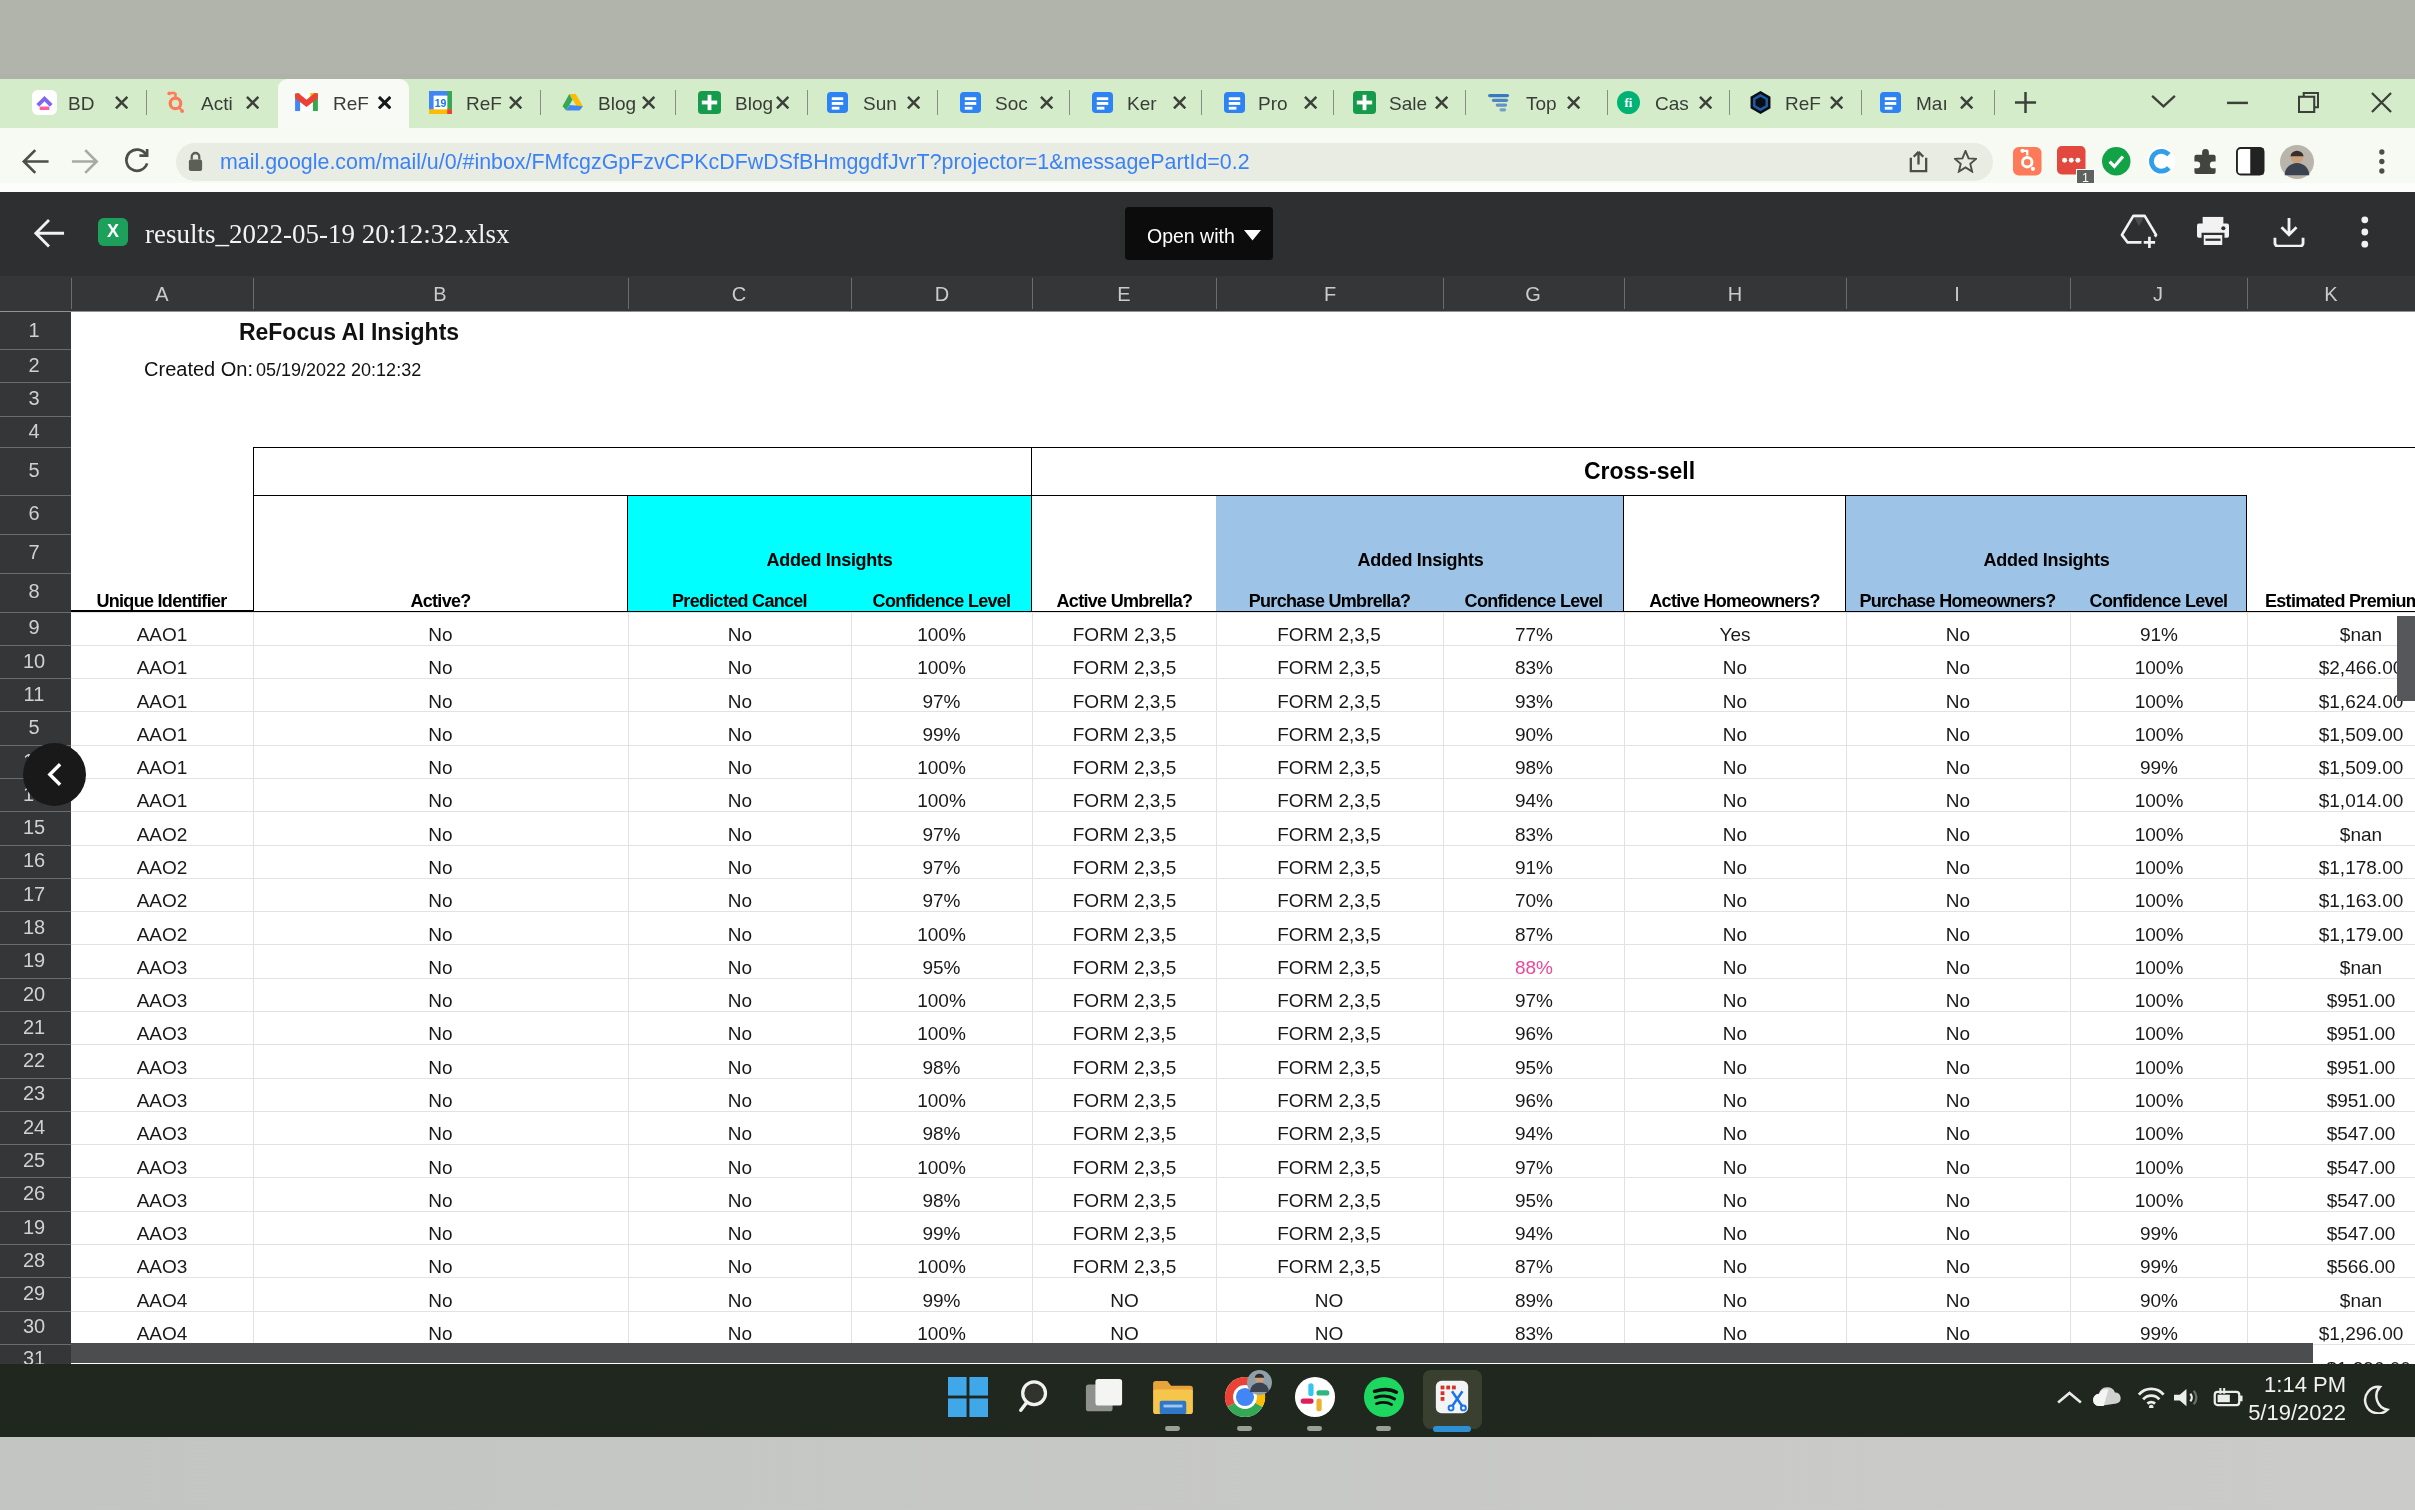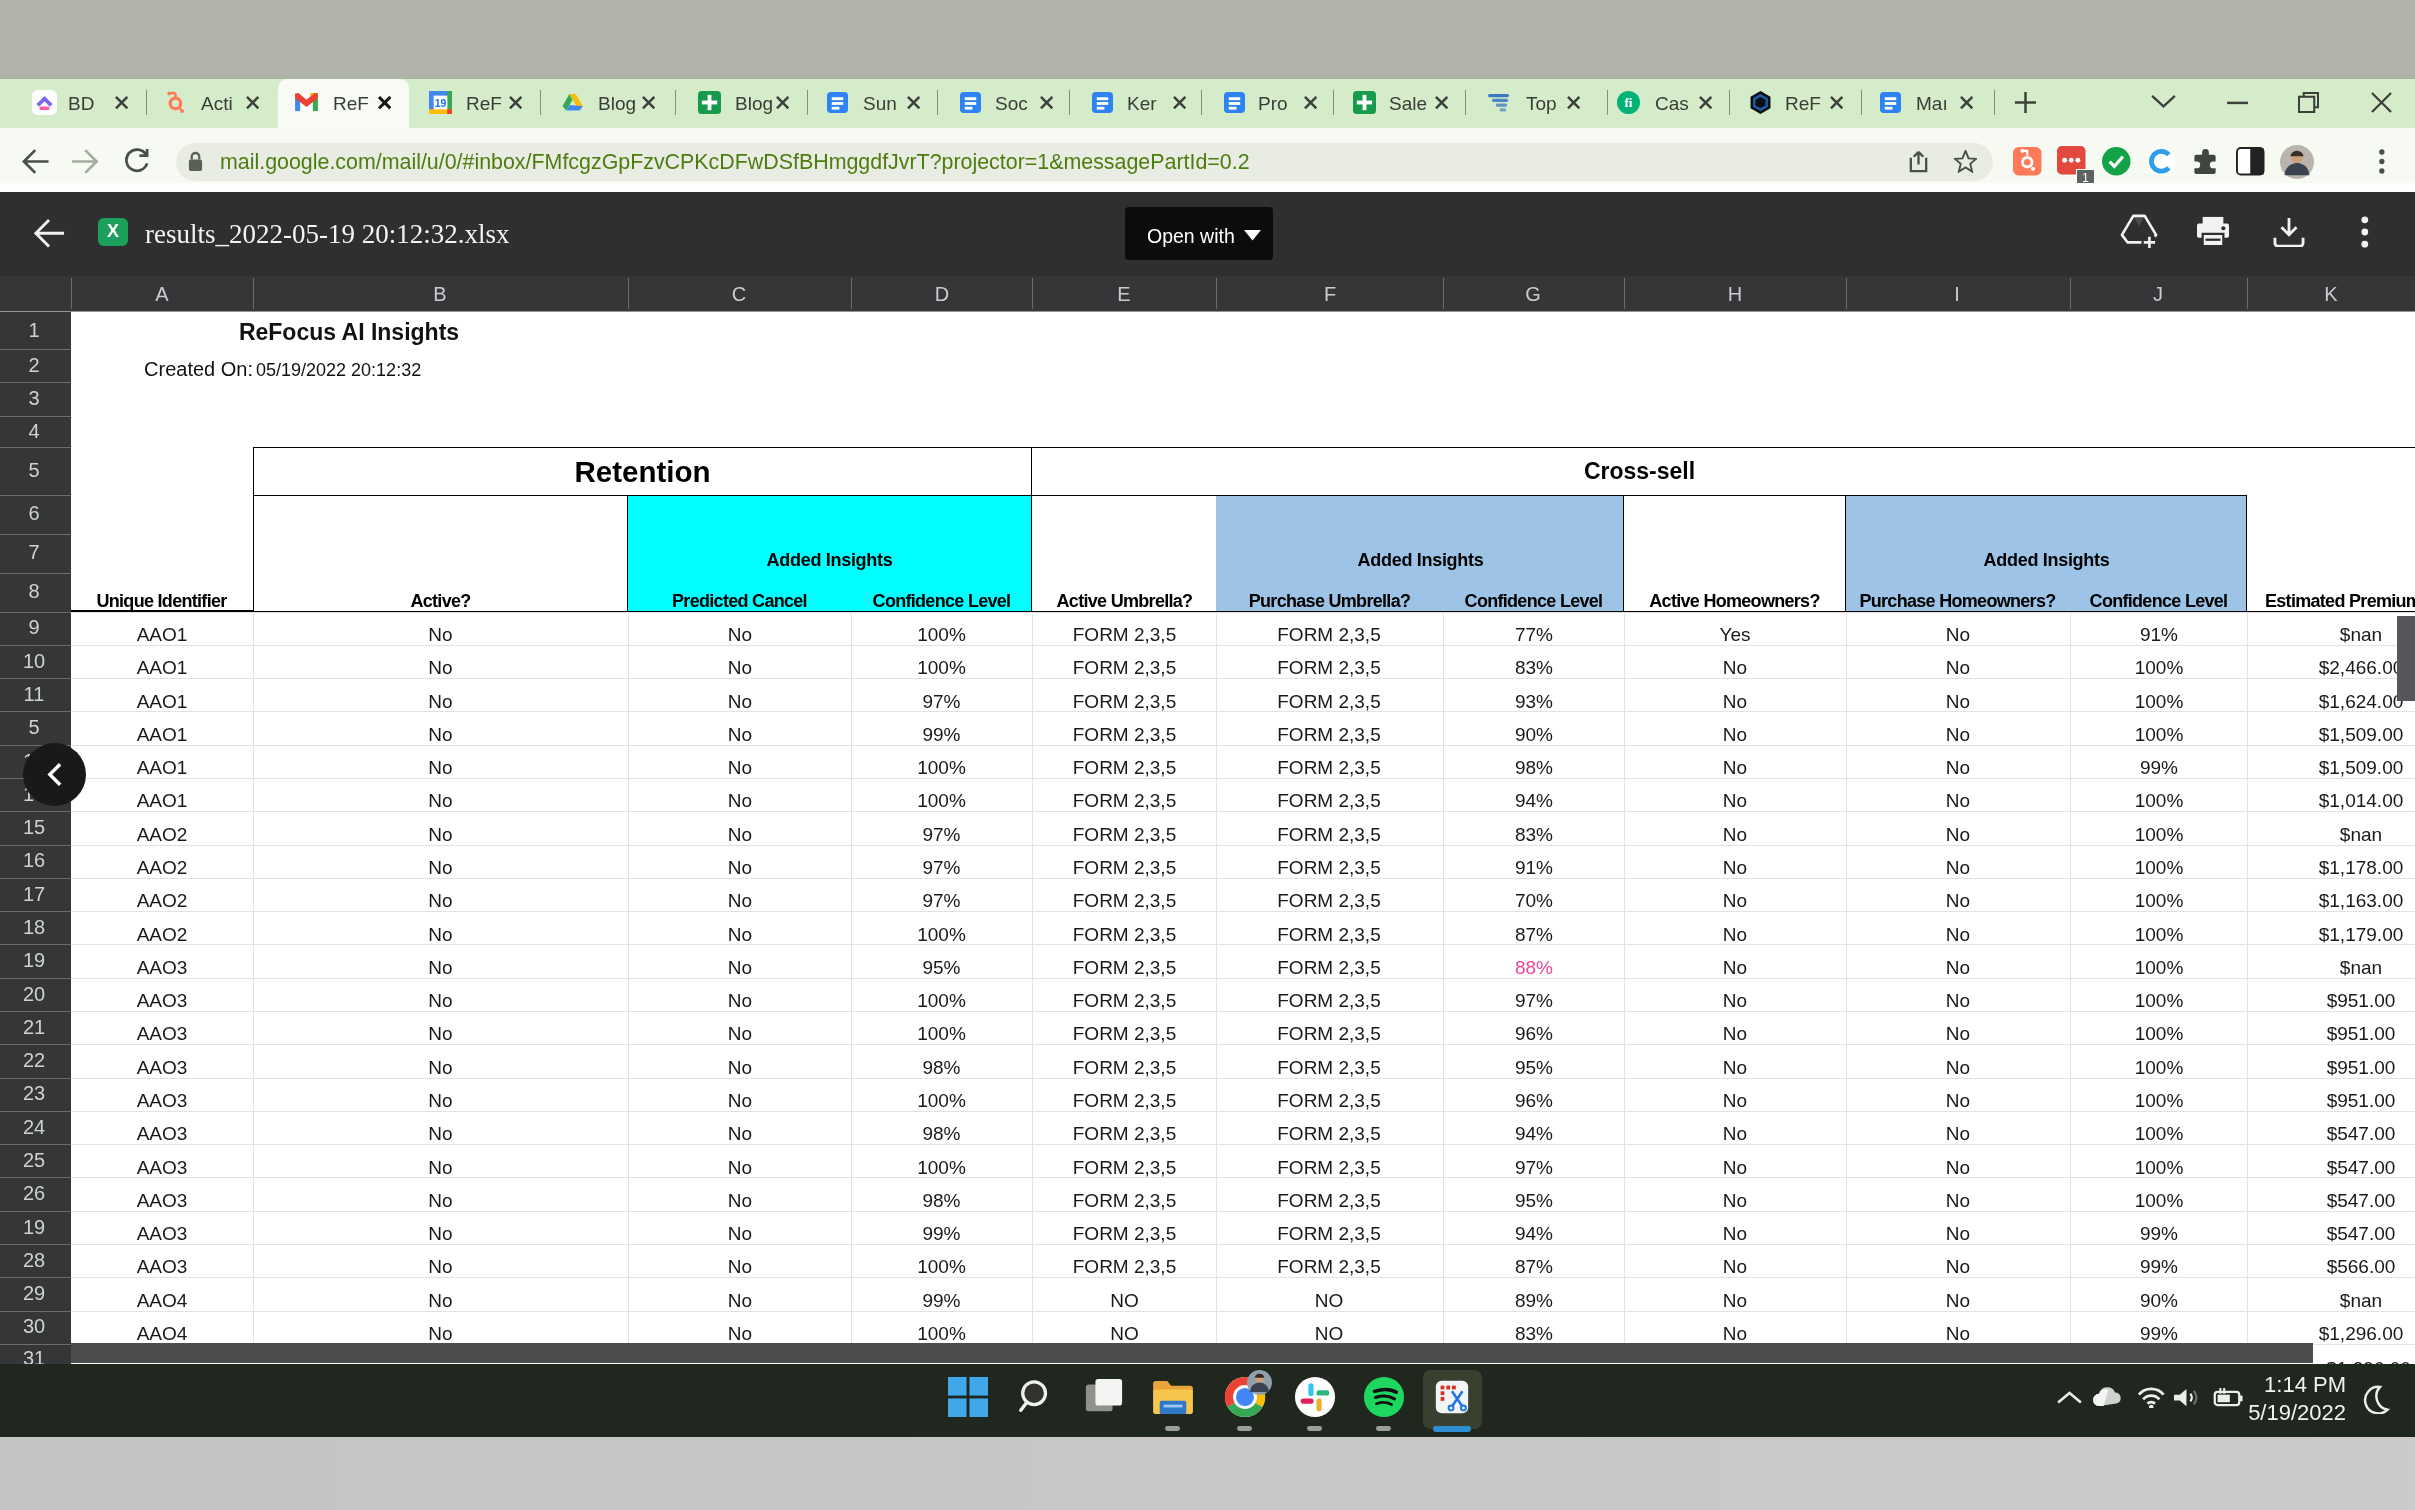--- a/index.html
+++ b/index.html
@@ -200,21 +200,21 @@
     </svg>
 <svg class="ab" style="left:123px;top:148px;" width="27" height="27" viewBox="0 0 28 28">
       <path d="M24 7 A11 11 0 1 0 25 16" stroke="#4a4f47" stroke-width="2.8" fill="none"></path>
       <path d="M25 1 L25 8 L17 8" stroke="#4a4f47" stroke-width="2.8" fill="none"></path>
     </svg>
 <div class="ab" style="left:176px;top:143px;width:1817px;height:38px;border-radius:19px;background:#e9ece3;"></div>
 <svg class="ab" style="left:187px;top:151px;" width="17" height="21" viewBox="0 0 18 22">
       <rect x="2" y="9" width="14" height="12" rx="2" fill="#5a5f58"></rect>
       <path d="M5 9 V6 a4 4 0 0 1 8 0 V9" stroke="#5a5f58" stroke-width="2.4" fill="none"></path>
     </svg>
-<div class="ab" style="left:220px;top:149px;height:27px;line-height:27px;font-size:21.4px;color:#4d7c0f;">mail.google.com/mail/u/0/#inbox/FMfcgzGpFzvCPKcDFwDSfBHmggdfJvrT?projector=1&amp;messagePartId=0.2</div>
+<div class="ab" style="left:220px;top:149px;height:27px;line-height:27px;font-size:21.4px;color:#3b82f6;">mail.google.com/mail/u/0/#inbox/FMfcgzGpFzvCPKcDFwDSfBHmggdfJvrT?projector=1&amp;messagePartId=0.2</div>
 <svg class="ab" style="left:1907px;top:150px;" width="23" height="23" viewBox="0 0 24 24">
       <path d="M4 8 L4 22 L20 22 L20 8" fill="none" stroke="#4a4f47" stroke-width="2.4"></path>
       <path d="M12 15 L12 2 M12 2 L7 7 M12 2 L17 7" stroke="#4a4f47" stroke-width="2.4" fill="none"></path>
     </svg>
 <svg class="ab" style="left:1954px;top:150px;" width="23" height="23" viewBox="0 0 24 24">
       <path d="M12 1 L15.2 8.7 L23 9.3 L17 14.5 L18.9 22.5 L12 18.2 L5.1 22.5 L7 14.5 L1 9.3 L8.8 8.7 Z" fill="none" stroke="#4a4f47" stroke-width="2"></path>
     </svg>
 <svg class="ab" style="left:2013px;top:147px;" width="28.5" height="28.5" viewBox="0 0 30 30">
       <rect x="0" y="0" width="30" height="30" rx="6" fill="#ff7a59"></rect>
       <circle cx="15" cy="16" r="5" fill="none" stroke="#fff" stroke-width="3"></circle>
@@ -415,21 +415,20 @@
 <div class="ab" style="left:253px;top:447px;width:779px;height:49px;background:#fff;box-sizing:border-box;border-top:1.9px solid #000;border-right:1.9px solid #000;border-bottom:1.9px solid #000;border-left:1.9px solid #000;"></div>
 <div class="ab" style="left:1032px;top:447px;width:1216px;height:49px;background:#fff;box-sizing:border-box;border-top:1.9px solid #000;border-right:1.9px solid #000;border-bottom:1.9px solid #000;"></div>
 <div class="ab" style="left:2247px;top:447px;width:168px;height:165px;background:#fff;box-sizing:border-box;border-top:1.9px solid #000;border-bottom:1.9px solid #000;"></div>
 <div class="ab" style="left:253px;top:496px;width:375px;height:116px;background:#fff;box-sizing:border-box;border-right:1.9px solid #000;border-bottom:1.9px solid #000;border-left:1.9px solid #000;"></div>
 <div class="ab" style="left:628px;top:496px;width:404px;height:116px;background:#00ffff;box-sizing:border-box;border-right:1.9px solid #000;border-bottom:1.9px solid #000;"></div>
 <div class="ab" style="left:1032px;top:496px;width:185px;height:116px;background:#fff;box-sizing:border-box;border-right:1.9px solid #000;border-bottom:1.9px solid #000;"></div>
 <div class="ab" style="left:1216px;top:496px;width:408px;height:116px;background:#9dc3e6;box-sizing:border-box;border-right:1.9px solid #000;border-bottom:1.9px solid #000;"></div>
 <div class="ab" style="left:1624px;top:496px;width:222px;height:116px;background:#fff;box-sizing:border-box;border-right:1.9px solid #000;border-bottom:1.9px solid #000;"></div>
 <div class="ab" style="left:1846px;top:496px;width:401px;height:116px;background:#9dc3e6;box-sizing:border-box;border-right:1.9px solid #000;border-bottom:1.9px solid #000;"></div>
 <div class="ab" style="left:71px;top:610px;width:182px;height:1.9px;background:#000;"></div>
-<div class="ab" style="left:357px;top:454px;width:571px;height:35px;line-height:35px;text-align:center;font-size:29.5px;font-weight:bold;color:#000;letter-spacing:0px;">Retention</div>
 <div class="ab" style="left:1354px;top:454px;width:571px;height:35px;line-height:35px;text-align:center;font-size:23px;font-weight:bold;color:#000;letter-spacing:0px;">Cross-sell</div>
 <div class="ab" style="left:544px;top:548px;width:571px;height:24px;line-height:24px;text-align:center;font-size:18px;font-weight:bold;color:#000;letter-spacing:-0.3px;">Added Insights</div>
 <div class="ab" style="left:1135px;top:548px;width:571px;height:24px;line-height:24px;text-align:center;font-size:18px;font-weight:bold;color:#000;letter-spacing:-0.3px;">Added Insights</div>
 <div class="ab" style="left:1761px;top:548px;width:571px;height:24px;line-height:24px;text-align:center;font-size:18px;font-weight:bold;color:#000;letter-spacing:-0.3px;">Added Insights</div>
 <div class="ab" style="left:-124px;top:589px;width:571px;height:24px;line-height:24px;text-align:center;font-size:18px;font-weight:bold;color:#000;letter-spacing:-0.7px;">Unique Identifier</div>
 <div class="ab" style="left:155px;top:589px;width:571px;height:24px;line-height:24px;text-align:center;font-size:18px;font-weight:bold;color:#000;letter-spacing:-0.7px;">Active?</div>
 <div class="ab" style="left:454px;top:589px;width:571px;height:24px;line-height:24px;text-align:center;font-size:18px;font-weight:bold;color:#000;letter-spacing:-0.7px;">Predicted Cancel</div>
 <div class="ab" style="left:656px;top:589px;width:571px;height:24px;line-height:24px;text-align:center;font-size:18px;font-weight:bold;color:#000;letter-spacing:-0.7px;">Confidence Level</div>
 <div class="ab" style="left:839px;top:589px;width:571px;height:24px;line-height:24px;text-align:center;font-size:18px;font-weight:bold;color:#000;letter-spacing:-0.7px;">Active Umbrella?</div>
 <div class="ab" style="left:1044px;top:589px;width:571px;height:24px;line-height:24px;text-align:center;font-size:18px;font-weight:bold;color:#000;letter-spacing:-0.7px;">Purchase Umbrella?</div>

